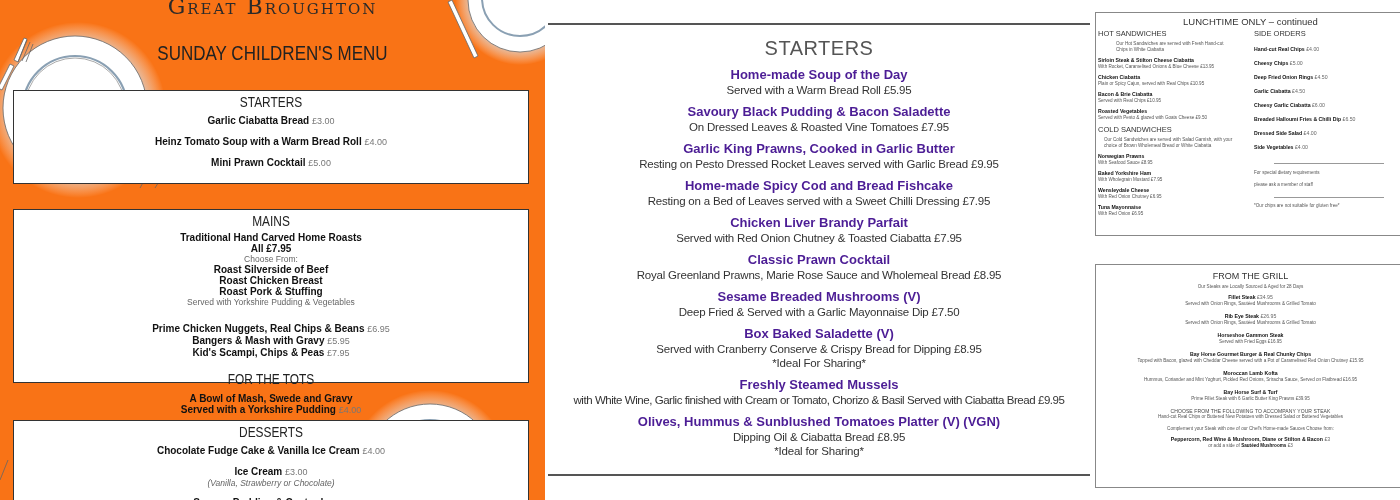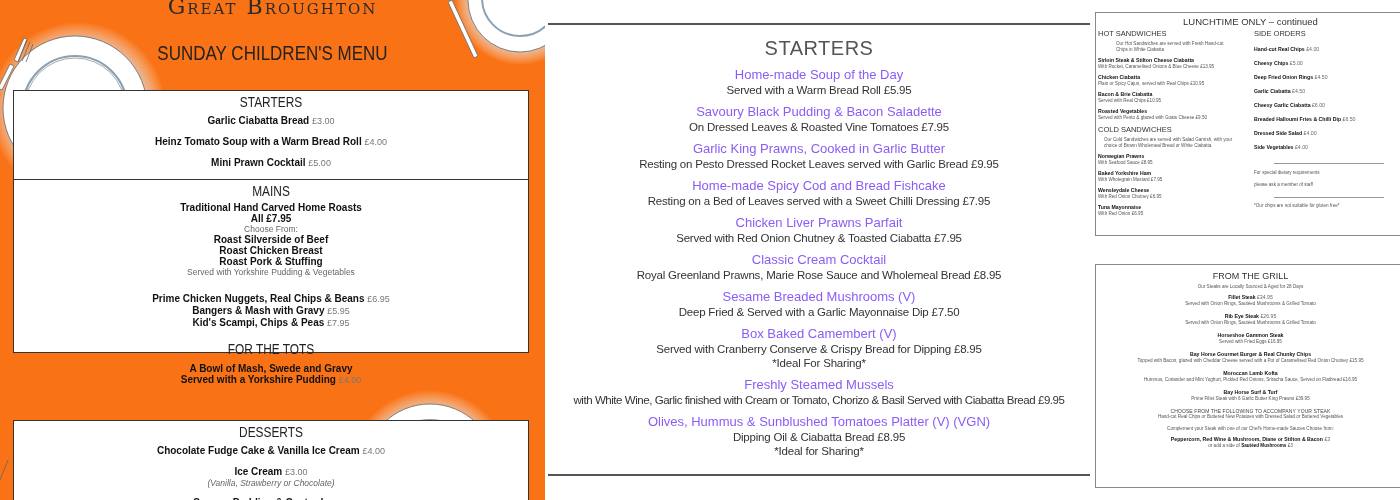--- a/index.html
+++ b/index.html
@@ -20,21 +20,21 @@
     .knote { font-size: 8.5px; color: #666; line-height: 10px; }
     .knote.italic { font-style: italic; }
     .gap9 { margin-bottom: 9px; }
 
     
     .panel2 { position: absolute; left: 548px; top: 0; width: 542px; height: 500px; background: #fff; }
     .rule { position: absolute; left: 0; width: 542px; height: 2px; background: #555; }
     .starters-title { position: absolute; top: 37px; left: 0; width: 542px; text-align: center; font-size: 20px; color: #555; letter-spacing: 0.5px; }
     .starters-list { position: absolute; top: 66px; left: 0; width: 542px; text-align: center; }
     .sitem { margin-bottom: 6px; }
-    .sname { font-size: 13px; font-weight: normal; color: #8b5cf6; line-height: 17px; }
+    .sname { font-size: 13px; font-weight: bold; color: #4c1d95; line-height: 17px; }
     .sdesc { font-size: 11.5px; color: #333; line-height: 14px; letter-spacing: -0.2px; }
     .sdesc.wide { letter-spacing: -0.45px; }
 
     
     .panel3 { position: absolute; left: 1090px; top: 0; width: 310px; height: 500px; background: #fff; }
     .lbox { position: absolute; left: 5px; width: 310px; border: 1px solid #888; border-right: none; background: #fff; }
     .lbox1 { top: 12px; height: 224px; }
     .lbox2 { top: 264px; height: 224px; }
     .ltitle { position: absolute; top: 3px; left: 0; width: 100%; text-align: center; font-size: 9.5px; color: #333; }
     .col { position: absolute; text-align: left; }
@@ -101,21 +101,21 @@
     <div class="kitem gap9">
       <span>Heinz Tomato Soup with a Warm Bread Roll</span>
       <span class="price">£4.00</span>
     </div>
     <div class="kitem">
       <span>Mini Prawn Cocktail</span>
       <span class="price">£5.00</span>
     </div>
   </div>
 
-  <div class="kbox" style="top:179px;height:174px;">
+  <div class="kbox" style="top:209px;height:174px;">
     <h3 style="margin-bottom:3px;">MAINS</h3>
     <div class="kitem">Traditional Hand Carved Home Roasts</div>
     <div class="kitem">All £7.95</div>
     <div class="knote">Choose From:</div>
     <div class="kitem">Roast Silverside of Beef</div>
     <div class="kitem">Roast Chicken Breast</div>
     <div class="kitem">Roast Pork &amp; Stuffing</div>
     <div class="knote" style="margin-bottom:16px;">Served with Yorkshire Pudding &amp; Vegetables</div>
     <div class="kitem">
       <span>Prime Chicken Nuggets, Real Chips &amp; Beans</span>
@@ -169,33 +169,33 @@
     </div>
     <div class="sitem">
       <div class="sname">Garlic King Prawns, Cooked in Garlic Butter</div>
       <div class="sdesc">Resting on Pesto Dressed Rocket Leaves served with Garlic Bread £9.95</div>
     </div>
     <div class="sitem">
       <div class="sname">Home-made Spicy Cod and Bread Fishcake</div>
       <div class="sdesc">Resting on a Bed of Leaves served with a Sweet Chilli Dressing £7.95</div>
     </div>
     <div class="sitem">
-      <div class="sname">Chicken Liver Prawns Parfait</div>
+      <div class="sname">Chicken Liver Brandy Parfait</div>
       <div class="sdesc">Served with Red Onion Chutney &amp; Toasted Ciabatta £7.95</div>
     </div>
     <div class="sitem">
-      <div class="sname">Classic Cream Cocktail</div>
+      <div class="sname">Classic Prawn Cocktail</div>
       <div class="sdesc">Royal Greenland Prawns, Marie Rose Sauce and Wholemeal Bread £8.95</div>
     </div>
     <div class="sitem">
       <div class="sname">Sesame Breaded Mushrooms (V)</div>
       <div class="sdesc">Deep Fried &amp; Served with a Garlic Mayonnaise Dip £7.50</div>
     </div>
     <div class="sitem">
-      <div class="sname">Box Baked Camembert (V)</div>
+      <div class="sname">Box Baked Saladette (V)</div>
       <div class="sdesc">Served with Cranberry Conserve &amp; Crispy Bread for Dipping £8.95</div>
       <div class="sdesc">*Ideal For Sharing*</div>
     </div>
     <div class="sitem">
       <div class="sname">Freshly Steamed Mussels</div>
       <div class="sdesc wide">with White Wine, Garlic finished with Cream or Tomato, Chorizo &amp; Basil Served with Ciabatta Bread £9.95</div>
     </div>
     <div class="sitem">
       <div class="sname">Olives, Hummus &amp; Sunblushed Tomatoes Platter (V) (VGN)</div>
       <div class="sdesc">Dipping Oil &amp; Ciabatta Bread £8.95</div>

